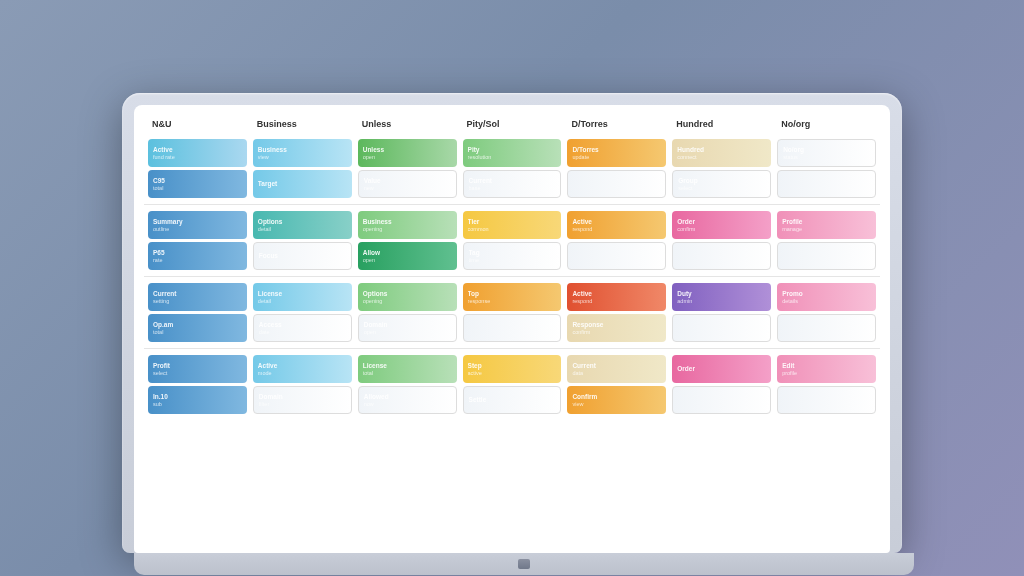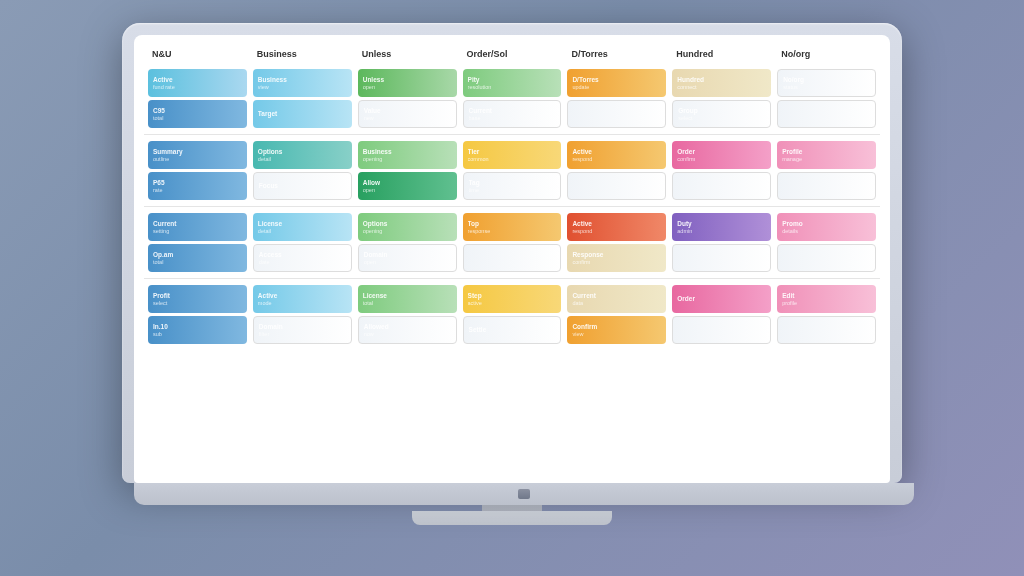--- a/index.html
+++ b/index.html
@@ -13,21 +13,21 @@
       align-items: center;
       justify-content: center;
       font-family: Arial, sans-serif;
     }
 
     .monitor-wrapper {
       position: relative;
       width: 780px;
       height: 530px;
       display: flex;
-      flex-direction: column;
+      flex-direction: row;
       align-items: flex-end;
     }
 
     .monitor-body {
       width: 780px;
       height: 460px;
       background: linear-gradient(180deg, #d8dde8 0%, #c8cdd8 100%);
       border-radius: 18px 18px 8px 8px;
       padding: 12px 12px 0 12px;
       box-shadow: 0 10px 40px rgba(0,0,0,0.35), inset 0 1px 2px rgba(255,255,255,0.6);
@@ -168,21 +168,21 @@
 </head>
 <body>
 
 <div class="monitor-wrapper">
   <div class="monitor-body">
     <div class="screen">
       <div class="table-headers">
         <div class="col-header">N&amp;U</div>
         <div class="col-header">Business</div>
         <div class="col-header">Unless</div>
-        <div class="col-header">Order/Sol</div>
+        <div class="col-header">Pity/Sol</div>
         <div class="col-header">D/Torres</div>
         <div class="col-header">Hundred</div>
         <div class="col-header">No/org</div>
       </div>
 
       <div class="table-body" id="table-body">
       <div class="table-row-group">
             <div class="data-row">
               <div class="cell c-blue">
                 <span class="cell-label">Active</span>

